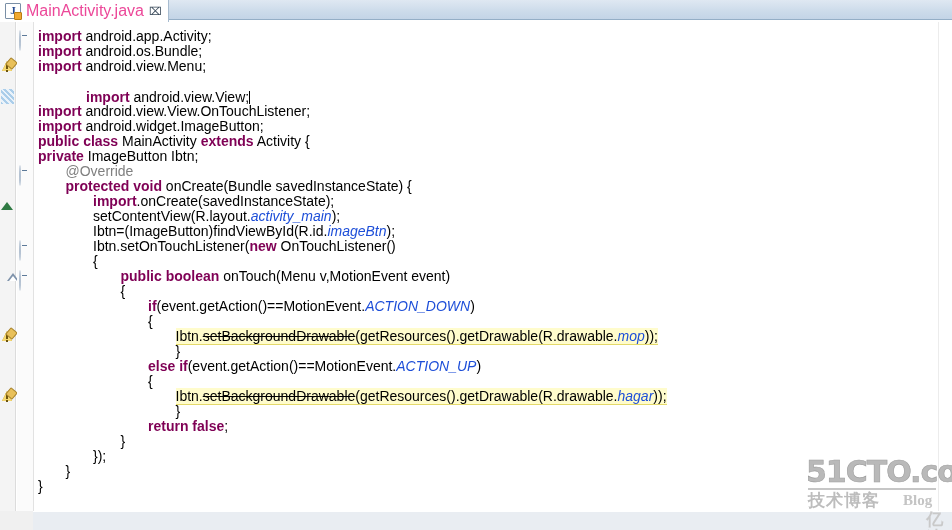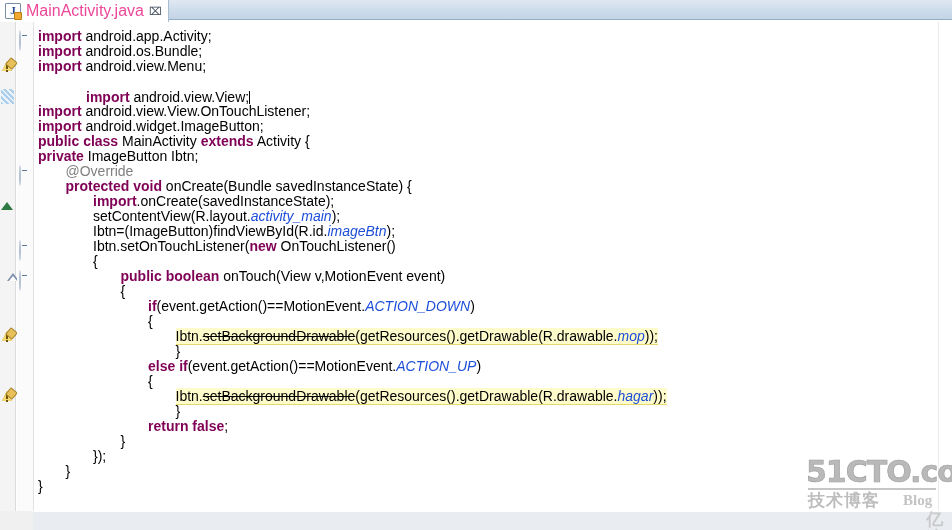--- a/index.html
+++ b/index.html
@@ -255,21 +255,21 @@
         <div class="line" style="top: 97px; left: 4px;"><span><span class="kw">import</span><span class="plain"> android.widget.ImageButton;</span></span></div>
         <div class="line" style="top: 112px; left: 4px;"><span><span class="kw">public</span><span class="plain"> </span><span class="kw">class</span><span class="plain"> MainActivity </span><span class="kw">extends</span><span class="plain"> Activity {</span></span></div>
         <div class="line" style="top: 127px; left: 4px;"><span><span class="kw">private</span><span class="plain"> ImageButton Ibtn;</span></span></div>
         <div class="line" style="top: 142px; left: 31.5px;"><span><span class="ann">@Override</span></span></div>
         <div class="line" style="top: 157px; left: 31.5px;"><span><span class="kw">protected</span><span class="plain"> </span><span class="kw">void</span><span class="plain"> onCreate(Bundle savedInstanceState) {</span></span></div>
         <div class="line" style="top: 172px; left: 59px;"><span><span class="kw">import</span><span class="plain">.onCreate(savedInstanceState);</span></span></div>
         <div class="line" style="top: 187px; left: 59px;"><span><span class="plain">setContentView(R.layout.</span><span class="stat">activity_main</span><span class="plain">);</span></span></div>
         <div class="line" style="top: 202px; left: 59px;"><span><span class="plain">Ibtn=(ImageButton)findViewById(R.id.</span><span class="stat">imageBtn</span><span class="plain">);</span></span></div>
         <div class="line" style="top: 217px; left: 59px;"><span><span class="plain">Ibtn.setOnTouchListener(</span><span class="kw">new</span><span class="plain"> OnTouchListener()</span></span></div>
         <div class="line" style="top: 232px; left: 59px;"><span><span class="plain">{</span></span></div>
-        <div class="line" style="top: 247px; left: 86.5px;"><span><span class="kw">public</span><span class="plain"> </span><span class="kw">boolean</span><span class="plain"> onTouch(View v,MotionEvent event)</span></span></div>
+        <div class="line" style="top: 247px; left: 86.5px;"><span><span class="kw">public</span><span class="plain"> </span><span class="kw">boolean</span><span class="plain"> onTouch(Menu v,MotionEvent event)</span></span></div>
         <div class="line" style="top: 262px; left: 86.5px;"><span><span class="plain">{</span></span></div>
         <div class="line" style="top: 277px; left: 114px;"><span><span class="kw">if</span><span class="plain">(event.getAction()==MotionEvent.</span><span class="stat">ACTION_DOWN</span><span class="plain">)</span></span></div>
         <div class="line" style="top: 292px; left: 114px;"><span><span class="plain">{</span></span></div>
         <div class="line" style="top: 307px; left: 141.5px;"><span class="warnbg"><span class="plain">Ibtn.</span><span class="dep">setBackgroundDrawable</span><span class="plain">(getResources().getDrawable(R.drawable.</span><span class="stat">mop</span><span class="plain">));</span></span></div>
         <div class="line" style="top: 322px; left: 141.5px;"><span><span class="plain">}</span></span></div>
         <div class="line" style="top: 337px; left: 114px;"><span><span class="kw">else</span><span class="plain"> </span><span class="kw">if</span><span class="plain">(event.getAction()==MotionEvent.</span><span class="stat">ACTION_UP</span><span class="plain">)</span></span></div>
         <div class="line" style="top: 352px; left: 114px;"><span><span class="plain">{</span></span></div>
         <div class="line" style="top: 367px; left: 141.5px;"><span class="warnbg"><span class="plain">Ibtn.</span><span class="dep">setBackgroundDrawable</span><span class="plain">(getResources().getDrawable(R.drawable.</span><span class="stat">hagar</span><span class="plain">));</span></span></div>
         <div class="line" style="top: 382px; left: 141.5px;"><span><span class="plain">}</span></span></div>
         <div class="line" style="top: 397px; left: 114px;"><span><span class="kw">return</span><span class="plain"> </span><span class="kw">false</span><span class="plain">;</span></span></div>

